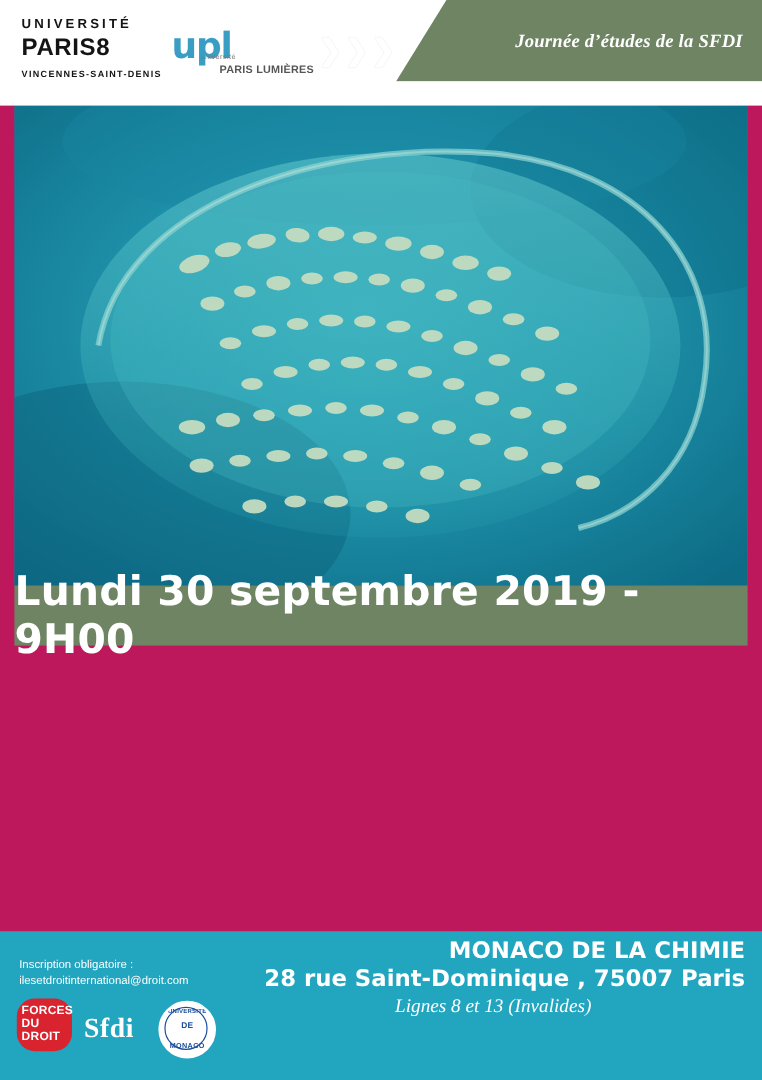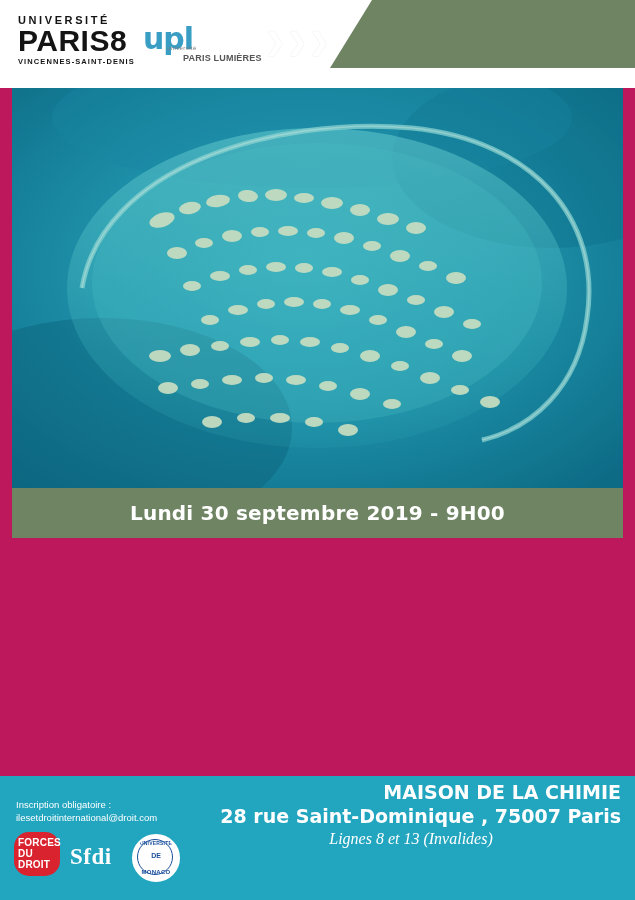--- a/index.html
+++ b/index.html
@@ -62,21 +62,21 @@
     width: 120px;
     color: #141414;
   }
   .logo-p8 .univ {
     font-size: 11px;
     letter-spacing: 2.6px;
     font-weight: bold;
     line-height: 12px;
   }
   .logo-p8 .paris8 {
-    font-size: 30px;
+    font-size: 20px;
     font-weight: bold;
     letter-spacing: .5px;
     line-height: 31px;
     margin-top: -1px;
   }
   .logo-p8 .vsd {
     font-size: 7.5px;
     letter-spacing: 1.1px;
     font-weight: bold;
     line-height: 9px;
@@ -153,21 +153,21 @@
     top: 488px;
     width: 611px;
     height: 50px;
     background: #6e8463;
     color: #ffffff;
     display: flex;
     align-items: center;
     justify-content: center;
   }
   .date-band-text {
-    font-size: 20px;
+    font-size: 34px;
     font-weight: bold;
     letter-spacing: .2px;
     font-family: "DejaVu Sans", sans-serif;
   }
 
   
   .title-area {
     position: absolute;
     left: 12px;
     top: 538px;
@@ -342,20 +342,21 @@
       <div class="upl-sub1">université</div>
       <div class="upl-sub2">PARIS LUMIÈRES</div>
     </div>
 
     <div class="chevrons">
       <span>❯❯❯</span>
     </div>
   </div>
 
   <div class="header-banner"></div>
+  <div class="header-banner-text">Journée d’études de la SFDI</div>
 
   <div class="photo">
     <svg width="611" height="400" viewBox="0 0 611 400">
       <defs>
         <radialGradient id="seaGrad" cx="48%" cy="45%" r="72%">
           <stop offset="0%" stop-color="#2fa8bd"></stop>
           <stop offset="45%" stop-color="#1f93ab"></stop>
           <stop offset="100%" stop-color="#0c6a84"></stop>
         </radialGradient>
         <linearGradient id="shallow" x1="0" y1="0" x2="0" y2="1">
@@ -456,21 +457,21 @@
   </div>
 
   <div class="date-band">
     <div class="date-band-text">Lundi 30 septembre 2019 - 9H00</div>
   </div>
 
 
   <div class="footer">
 
     <div class="venue">
-      <div class="v1">MAISON DE LA CHIMIE</div>
+      <div class="v1">MONACO DE LA CHIMIE</div>
       <div class="v2">28 rue Saint-Dominique , 75007 Paris</div>
       <div class="v3">Lignes 8 et 13 (Invalides)</div>
     </div>
 
     <div class="registration">
       <div>Inscription obligatoire :</div>
       <div class="r-mail">ilesetdroitinternational@droit.com</div>
     </div>
 
     <div class="logos-bottom">

